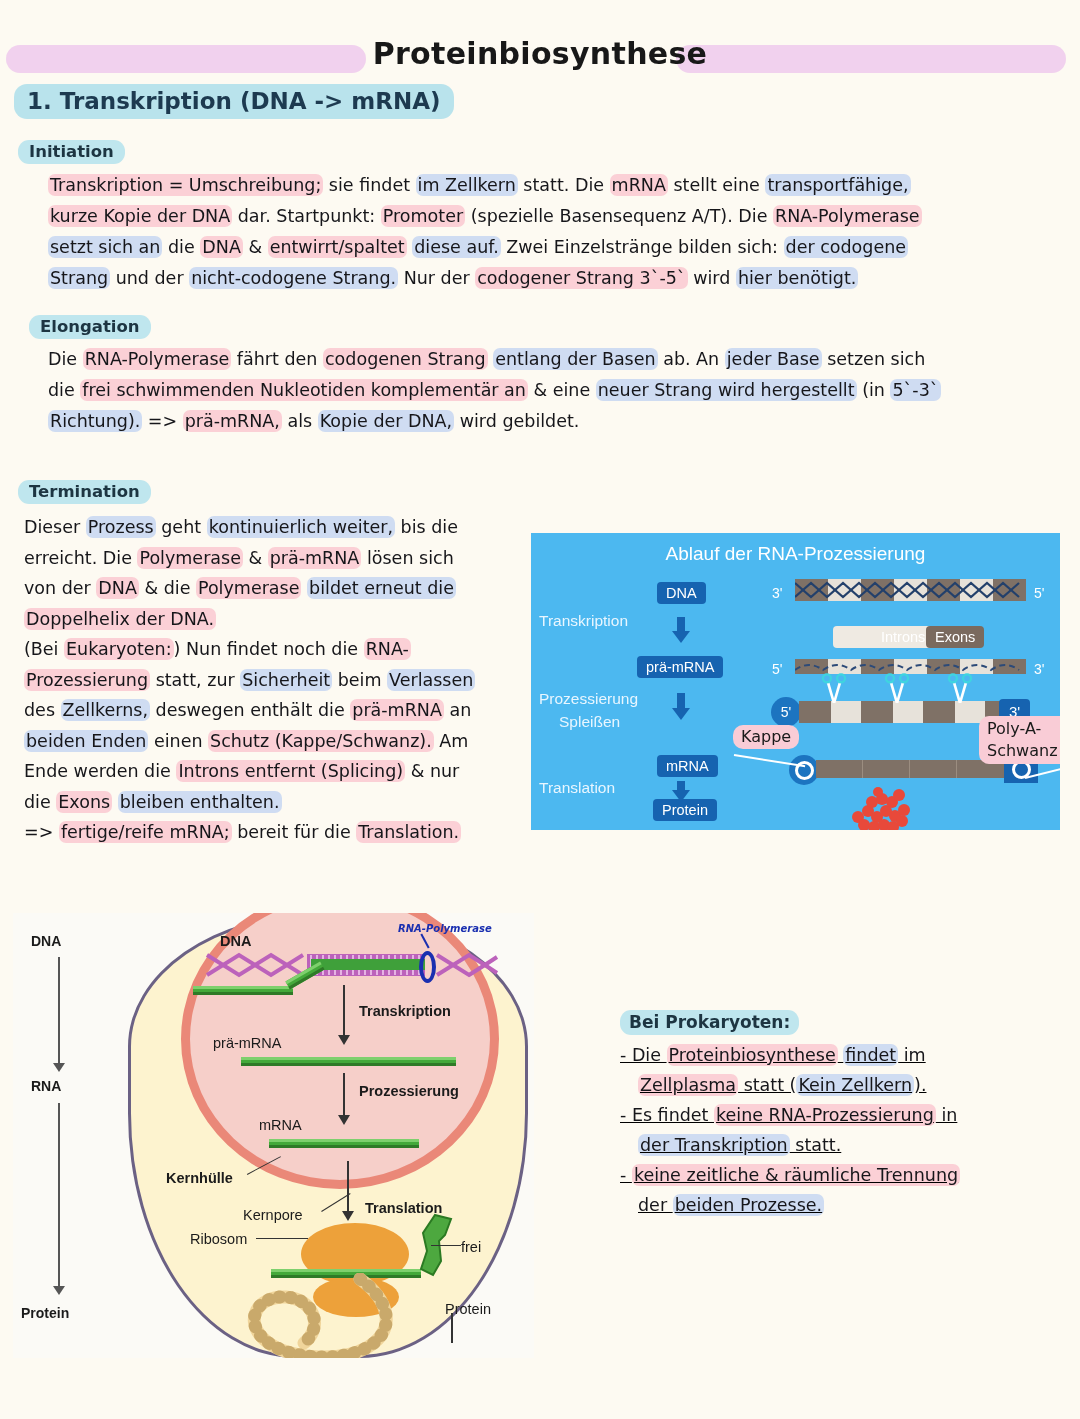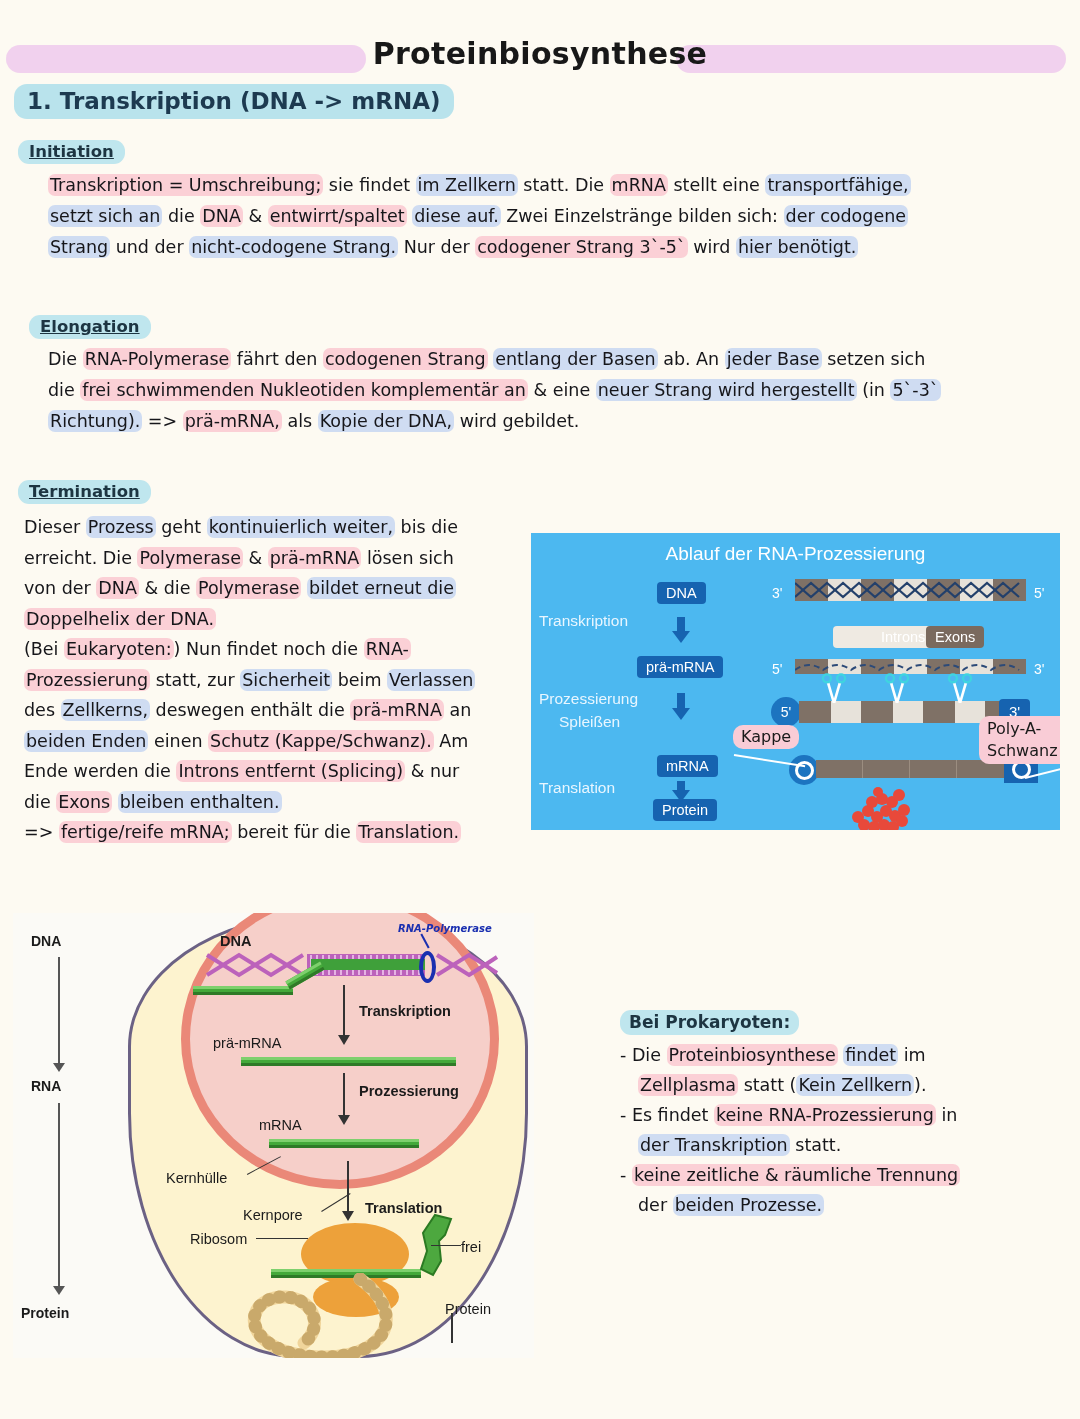--- a/index.html
+++ b/index.html
@@ -31,21 +31,21 @@
     padding: 4px 13px 5px 13px;
     background: #b9e3ec; border-radius: 13px;
     font-size: 23px; font-weight: bold; color: #1d3a50;
   }
 
   
   .h2-pill {
     position: absolute;
     padding: 2px 11px 3px 11px;
     background: #bfe6ee; border-radius: 11px;
-    font-size: 16.5px; font-weight: bold; color: #1d3542; text-decoration: underline;
+    font-size: 16.5px; font-weight: bold; color: #1d3542;
   }
 
   
   .para { position: absolute; font-size: 17.5px; color: #16161a; }
   .para .ln { display: block; white-space: nowrap; }
   .para.wide .ln { line-height: 31px; }
   .para.narrow .ln { line-height: 30.5px; }
 
   
   mark {
@@ -163,21 +163,21 @@
                   background: #eda13a; }
   .lead-line { position: absolute; height: 1.4px; background: #333; }
   .rna-poly-lbl { position: absolute; font-size: 10px; color: #1a2fb0;
                   font-style: italic; font-weight: bold; }
   .poly-oval { position: absolute; width: 17px; height: 32px; border-radius: 50%;
                border: 4px solid #1a2fb0; }
   .trna { position: absolute; }
   .pept-chain { position: absolute; }
 
   
-  .prok { position: absolute; left: 620px; top: 1010px; width: 420px; }
+  .prok { position: absolute; left: 620px; top: 1010px; width: 420px; text-decoration: underline; }
   .prok .pill {
     display: inline-block; padding: 2px 9px 3px 9px;
     background: #bfe6ee; border-radius: 11px;
     font-size: 17px; font-weight: bold; color: #1d3542; margin-bottom: 5px;
   }
   .prok .ln { display: block; white-space: nowrap; font-size: 17.5px;
               color: #16161a; line-height: 30px; }
   .prok .ind { padding-left: 18px; }
 </style>
 </head>
@@ -189,20 +189,21 @@
     <div class="title-bar left"></div>
     <div class="title-bar right"></div>
     <div class="doc-title">Proteinbiosynthese</div>
   </div>
 
   <div class="h1-pill">1. Transkription (DNA -&gt; mRNA)</div>
 
   <div class="h2-pill" style="left:18px; top:140px;">Initiation</div>
   <div class="para wide" style="left:48px; top:170px; width:980px;">
     <span class="ln"><mark class="p">Transkription = Umschreibung;</mark> sie findet <mark class="b">im Zellkern</mark> statt. Die <mark class="p">mRNA</mark> stellt eine <mark class="b">transportfähige,</mark></span>
+    <span class="ln"><mark class="p">kurze Kopie der DNA</mark> dar. Startpunkt: <mark class="p">Promoter</mark> (spezielle Basensequenz A/T). Die <mark class="p">RNA-Polymerase</mark></span>
     <span class="ln"><mark class="b">setzt sich an</mark> die <mark class="p">DNA</mark> &amp; <mark class="p">entwirrt/spaltet</mark> <mark class="b">diese auf.</mark> Zwei Einzelstränge bilden sich: <mark class="b">der codogene</mark></span>
     <span class="ln"><mark class="b">Strang</mark> und der <mark class="b">nicht-codogene Strang.</mark> Nur der <mark class="p">codogener Strang 3`-5`</mark> wird <mark class="b">hier benötigt.</mark></span>
   </div>
 
   <div class="h2-pill" style="left:29px; top:315px;">Elongation</div>
   <div class="para wide" style="left:48px; top:344px; width:980px;">
     <span class="ln">Die <mark class="p">RNA-Polymerase</mark> fährt den <mark class="p">codogenen Strang</mark> <mark class="b">entlang der Basen</mark> ab. An <mark class="b">jeder Base</mark> setzen sich</span>
     <span class="ln">die <mark class="p">frei schwimmenden Nukleotiden komplementär an</mark> &amp; eine <mark class="b">neuer Strang wird hergestellt</mark> (in <mark class="b">5`-3`</mark></span>
     <span class="ln"><mark class="b">Richtung).</mark> =&gt; <mark class="p">prä-mRNA,</mark> als <mark class="b">Kopie der DNA,</mark> wird gebildet.</span>
   </div>
@@ -406,21 +407,21 @@
     <div class="nucleus-lbl" style="left:200px; top:122px; font-weight:normal;">prä-mRNA</div>
     <div class="green-strand" style="left:228px; top:144px; width:215px;"></div>
 
     <div class="arrow-v" style="left:330px; top:160px; height:44px;"></div>
     <div class="arrow-v-head" style="left:325px; top:202px;"></div>
     <div class="nucleus-lbl" style="left:346px; top:170px;">Prozessierung</div>
 
     <div class="nucleus-lbl" style="left:246px; top:204px; font-weight:normal;">mRNA</div>
     <div class="green-strand" style="left:256px; top:226px; width:150px;"></div>
 
-    <div class="nucleus-lbl" style="left:153px; top:257px; font-weight:normal;">Kernhülle</div>
+    <div class="nucleus-lbl" style="left:153px; top:257px; font-weight:bold;">Kernhülle</div>
     <div class="lead-line" style="left:232px; top:252px; width:38px; transform:rotate(-28deg);"></div>
     <div class="nucleus-lbl" style="left:230px; top:294px; font-weight:normal;">Kernpore</div>
     <div class="lead-line" style="left:306px; top:289px; width:34px; transform:rotate(-32deg);"></div>
 
     <div class="arrow-v" style="left:334px; top:248px; height:52px;"></div>
     <div class="arrow-v-head" style="left:329px; top:298px;"></div>
     <div class="nucleus-lbl" style="left:352px; top:287px;">Translation</div>
 
     <div class="ribosome-top" style="left:288px; top:310px;"></div>
     <div class="ribosome-bot" style="left:300px; top:364px;"></div>

